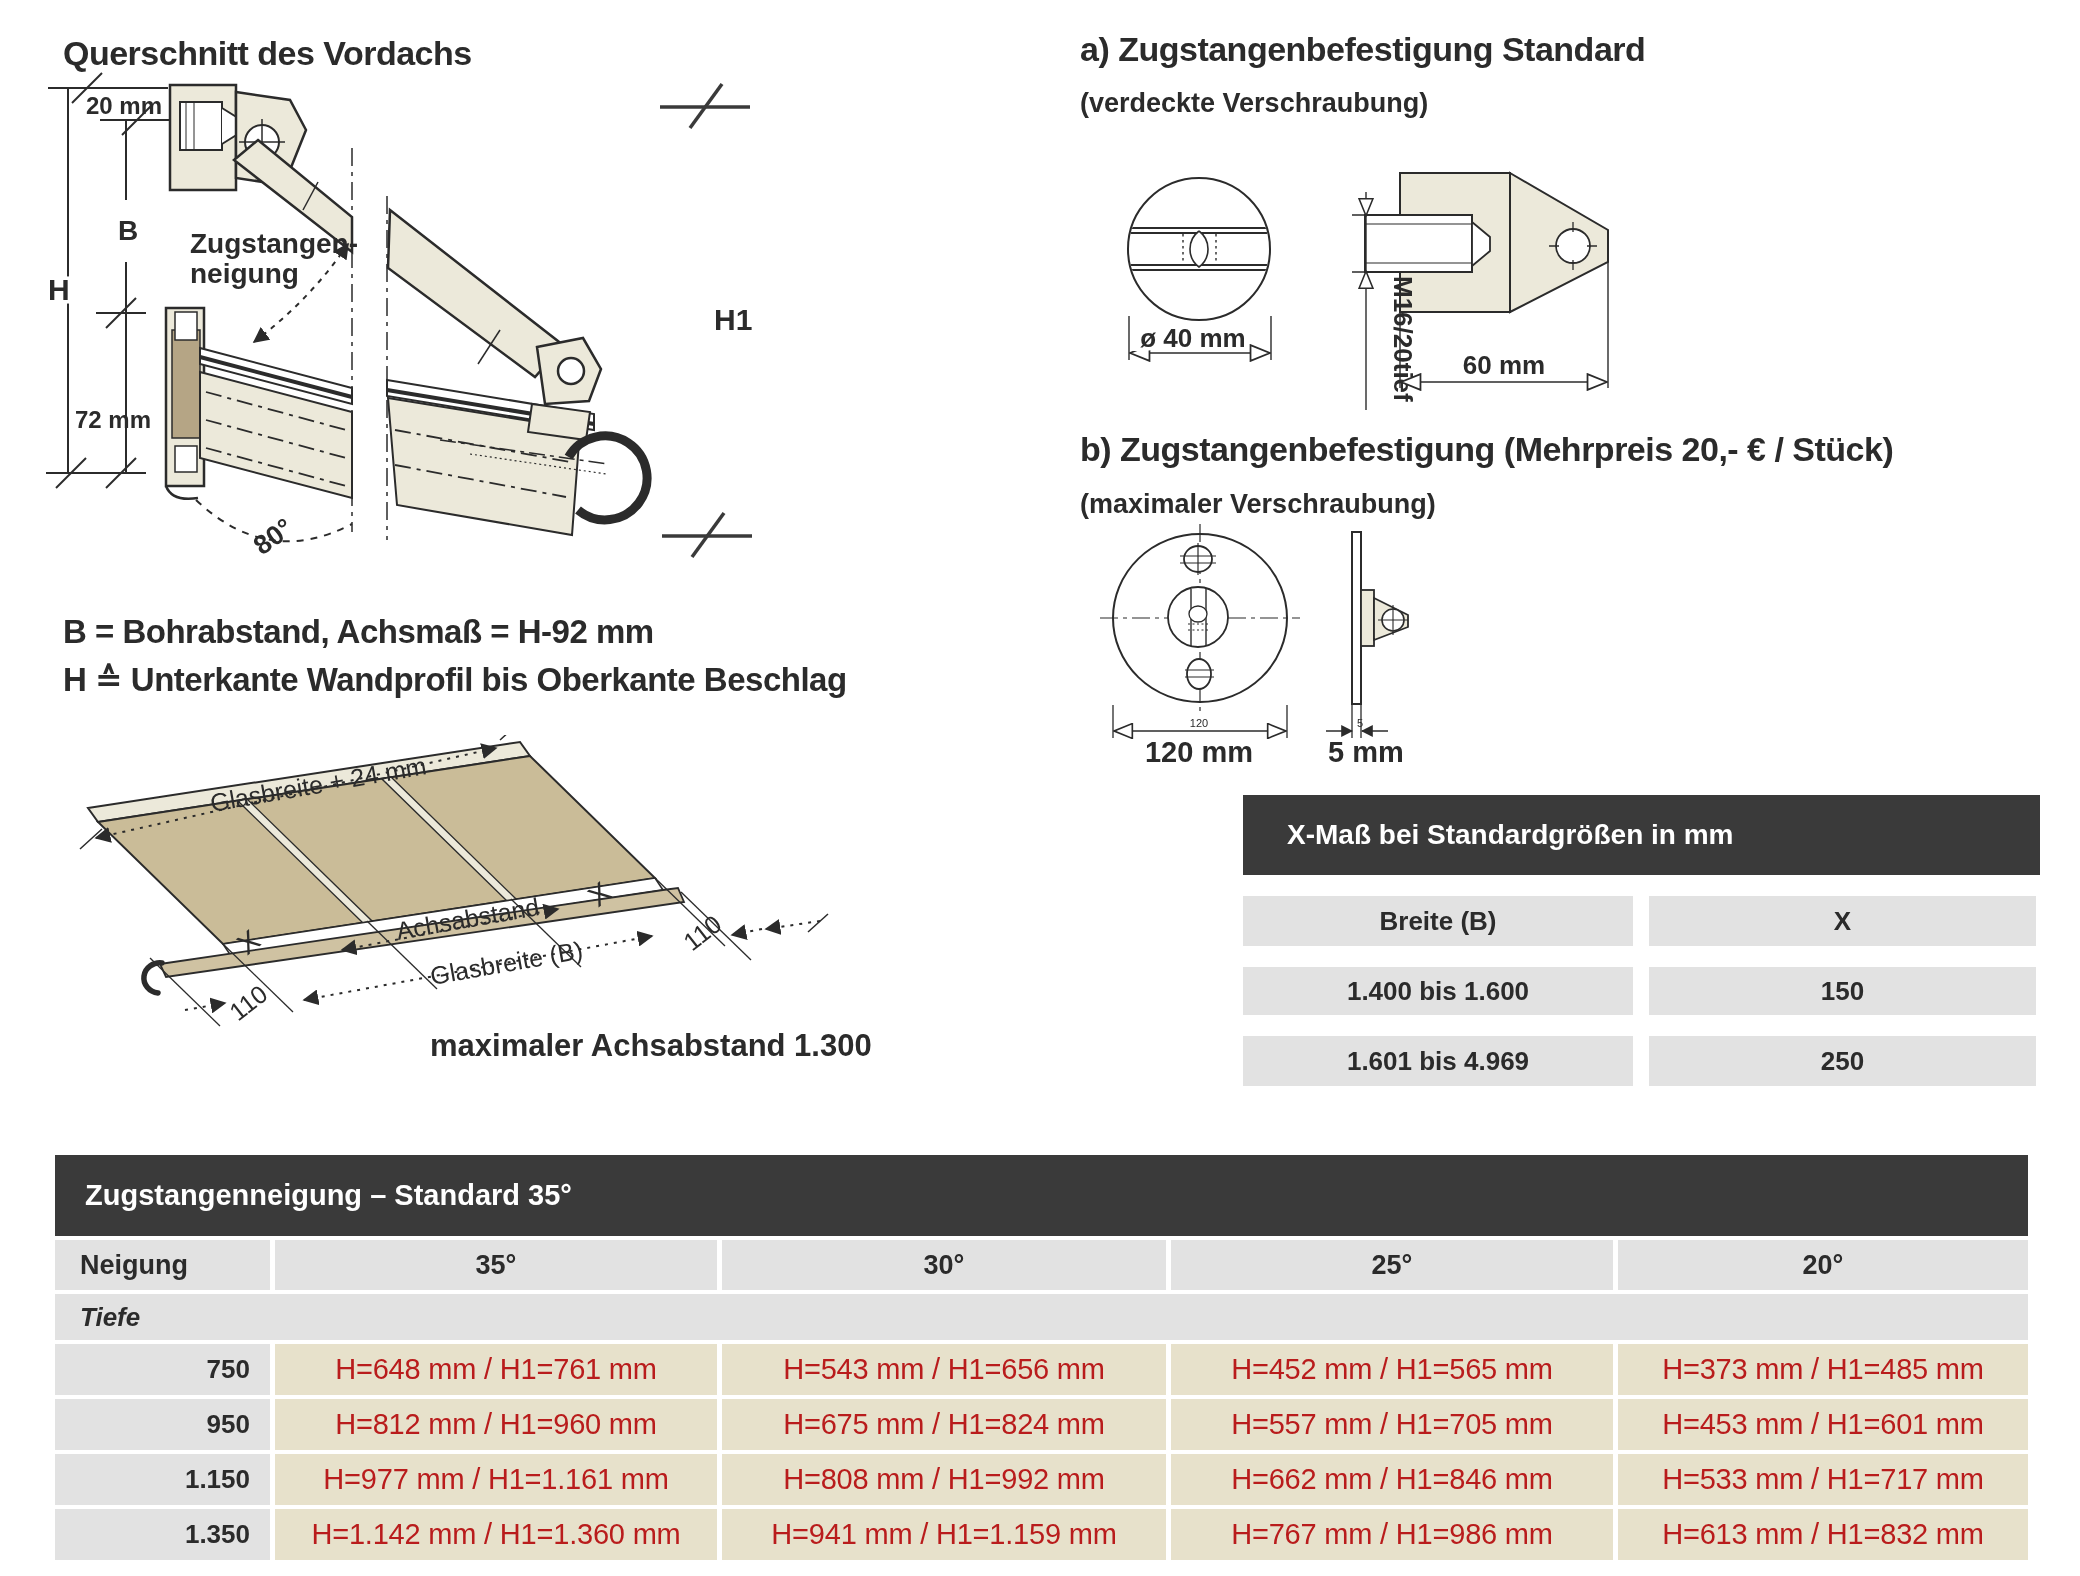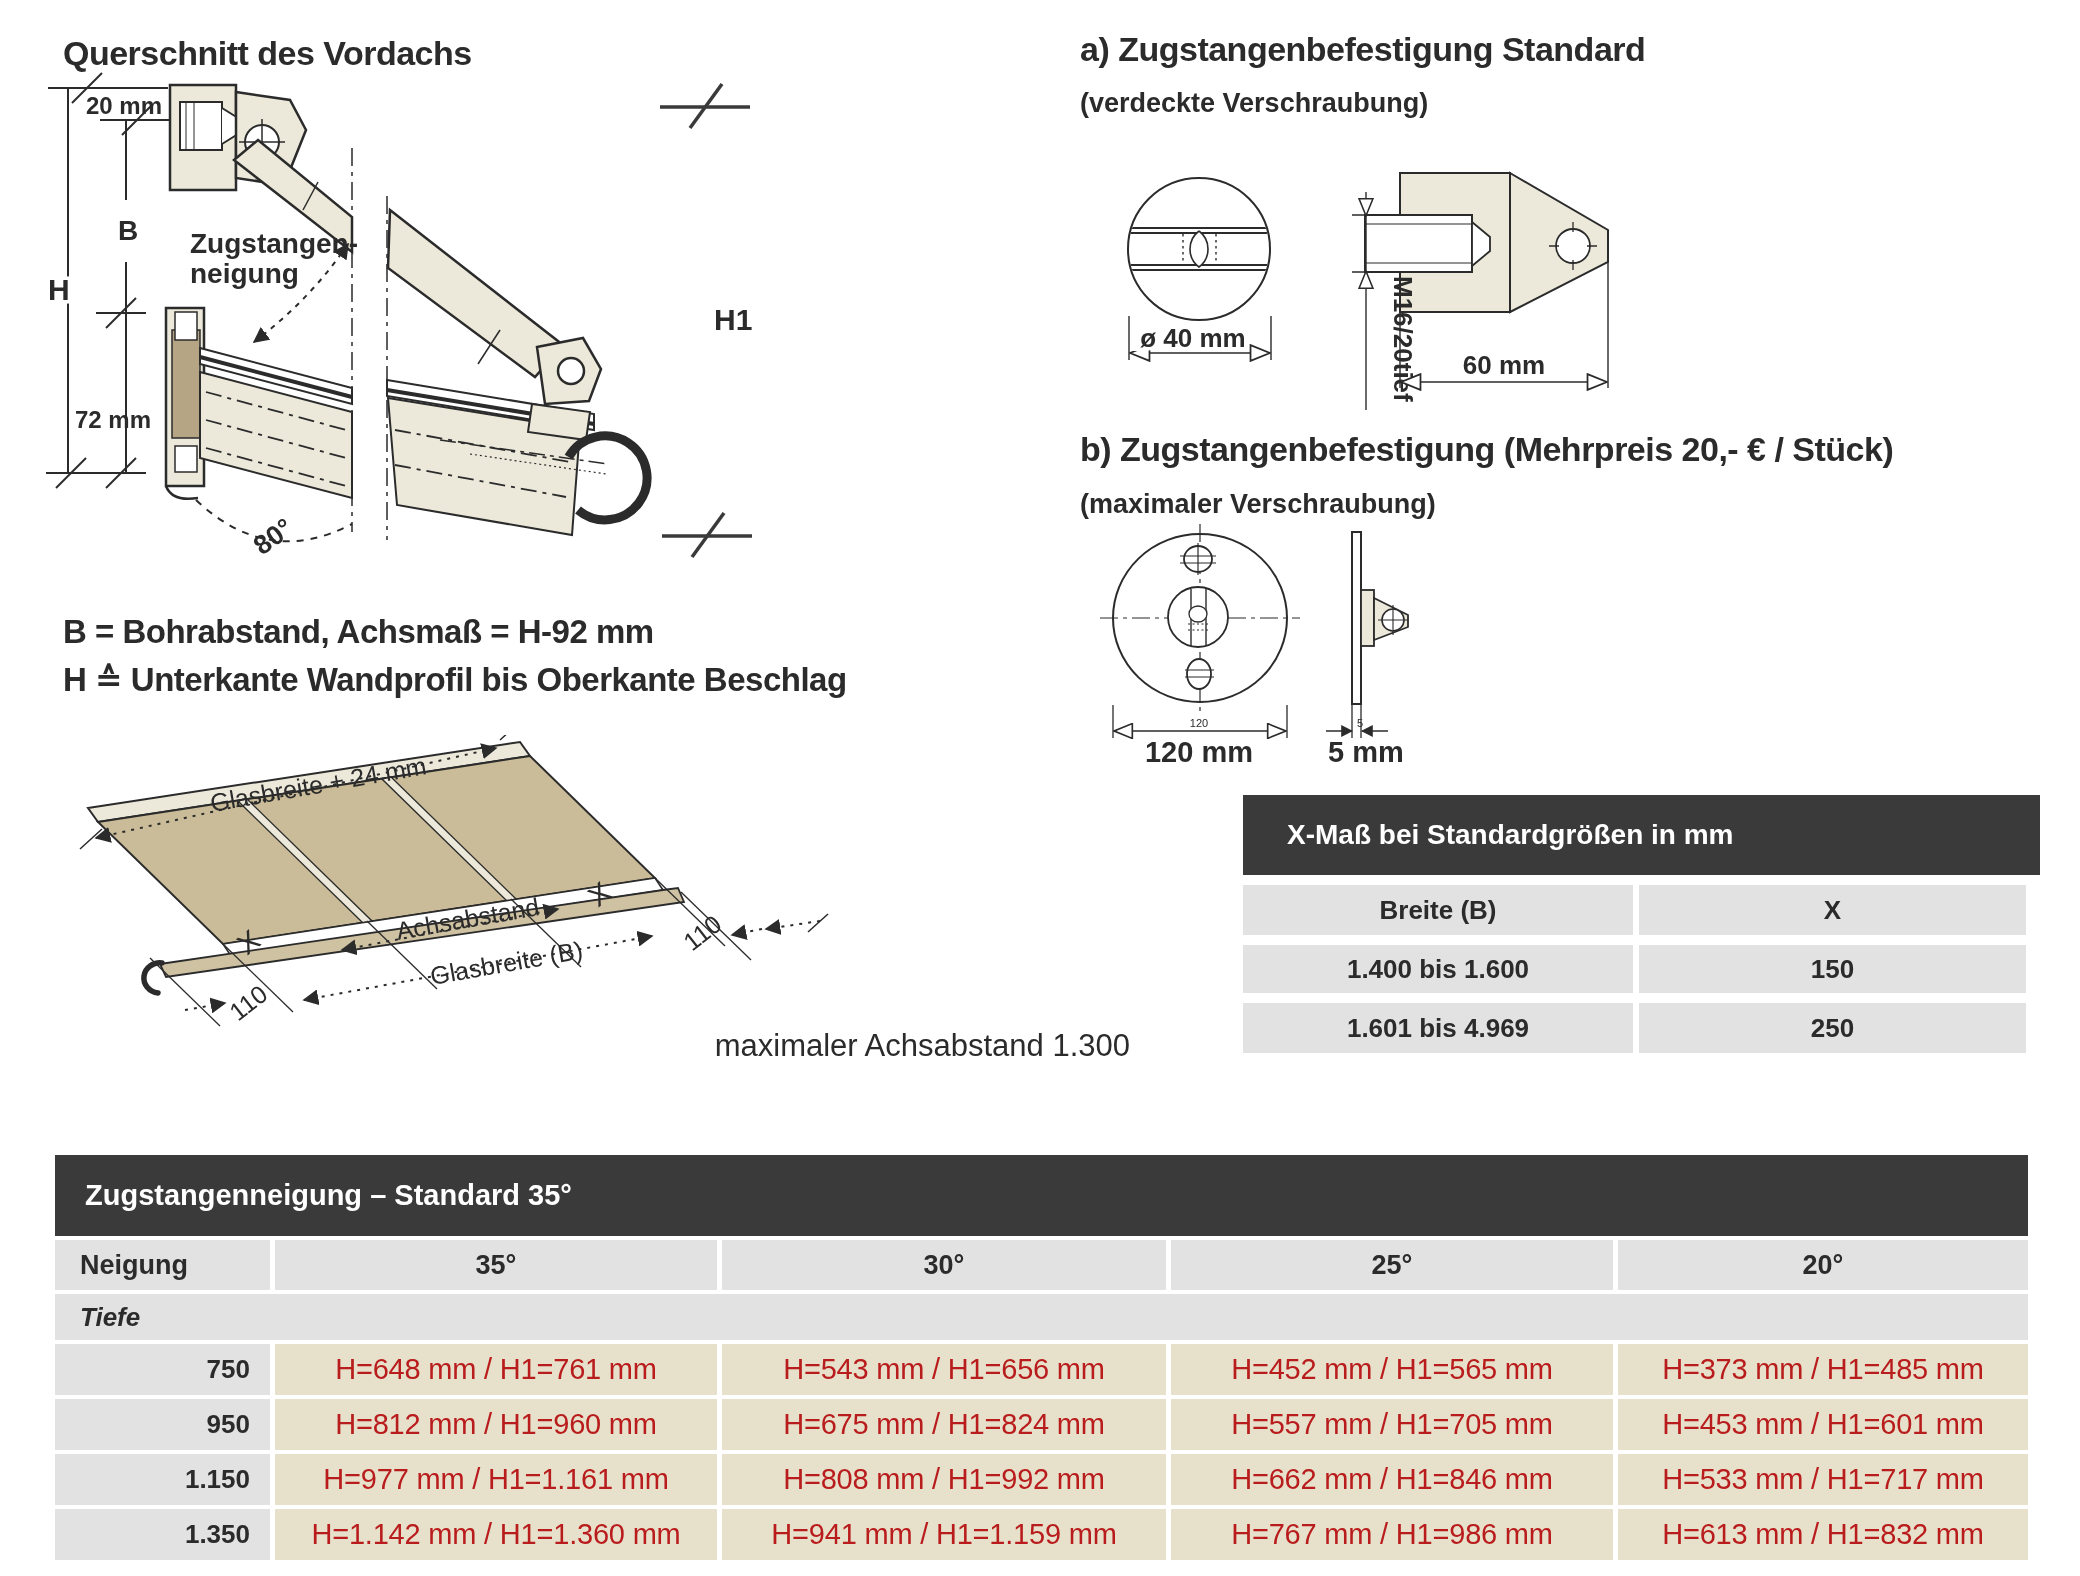--- a/index.html
+++ b/index.html
@@ -2,32 +2,32 @@
 <html><head>
 <meta charset="utf-8">
 <style>
   html,body{margin:0;padding:0;background:#fff;}
   #page{position:relative;width:2080px;height:1576px;background:#ffffff;overflow:hidden;
         font-family:"Liberation Sans","DejaVu Sans",sans-serif;color:#2b2b2b;}
   .abs{position:absolute;}
   .h1{font-size:34px;font-weight:bold;letter-spacing:-0.5px;}
   .h2{font-size:27px;font-weight:bold;}
   .note{font-size:33px;font-weight:bold;letter-spacing:-0.5px;}
-  .caption{font-size:31px;font-weight:normal;text-align:right;}
+  .caption{font-size:31px;font-weight:bold;text-align:left;}
   svg text{font-family:"Liberation Sans","DejaVu Sans",sans-serif;fill:#2b2b2b;}
   svg .dim{font-weight:bold;}
   .halo{paint-order:stroke;stroke:#ffffff;stroke-width:7px;}
   
   .tbl-dark{background:#3a3a3a;color:#fff;font-weight:bold;display:flex;align-items:center;}
   .cell{display:flex;align-items:center;}
   .gray{background:#e2e2e2;}
   .beige{background:#e7e1cb;}
   #x-table{left:1243px;top:795px;width:783px;}
   #x-table .tbl-dark{height:80px;font-size:28px;padding-left:44px;width:753px;}
-  #x-table .row{display:grid;grid-template-columns:390px 387px;column-gap:6px;margin-top:10px;}
+  #x-table .row{display:grid;grid-template-columns:390px 387px;column-gap:16px;margin-top:21px;}
   #x-table .row .cell{justify-content:center;font-weight:bold;font-size:26px;}
   #main-table{left:55px;top:1155px;width:1973px;}
   #main-table .tbl-dark{height:81px;font-size:29px;padding-left:30px;width:1943px;}
   #main-table .grid{display:grid;grid-template-columns:215px 442px 444px 442px 410px;column-gap:5px;margin-top:4px;}
   #main-table .hcell{justify-content:center;font-weight:bold;font-size:27px;height:50px;}
   #main-table .hcell.first{justify-content:flex-start;padding-left:25px;width:190px;}
   #main-table .tiefe{height:46px;margin-top:4px;font-weight:bold;font-size:26px;padding-left:25px;width:1948px;font-style:italic;}
   #main-table .drow .cell{height:51px;}
   #main-table .rowlab{justify-content:flex-end;padding-right:20px;font-weight:bold;font-size:26px;}
   #main-table .val{justify-content:center;font-size:29px;color:#b91c1c;letter-spacing:-0.2px;}

